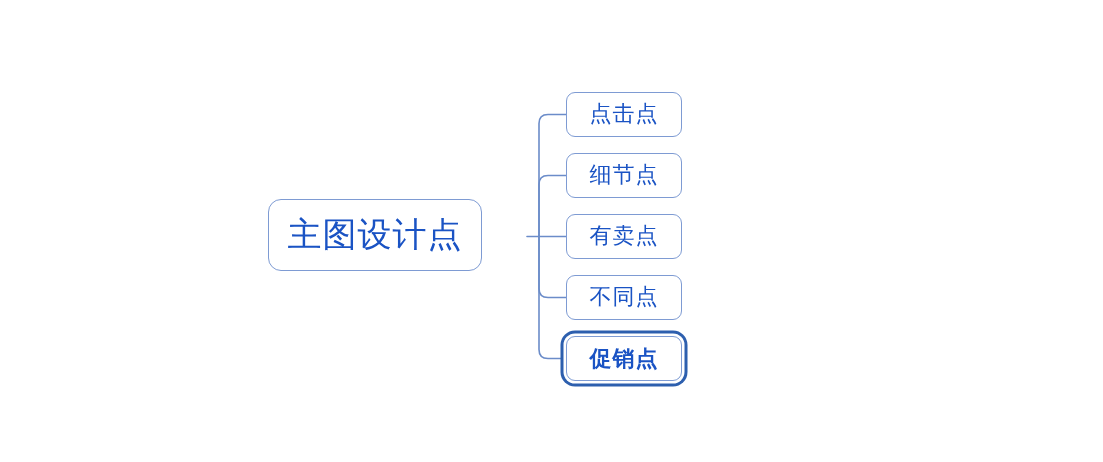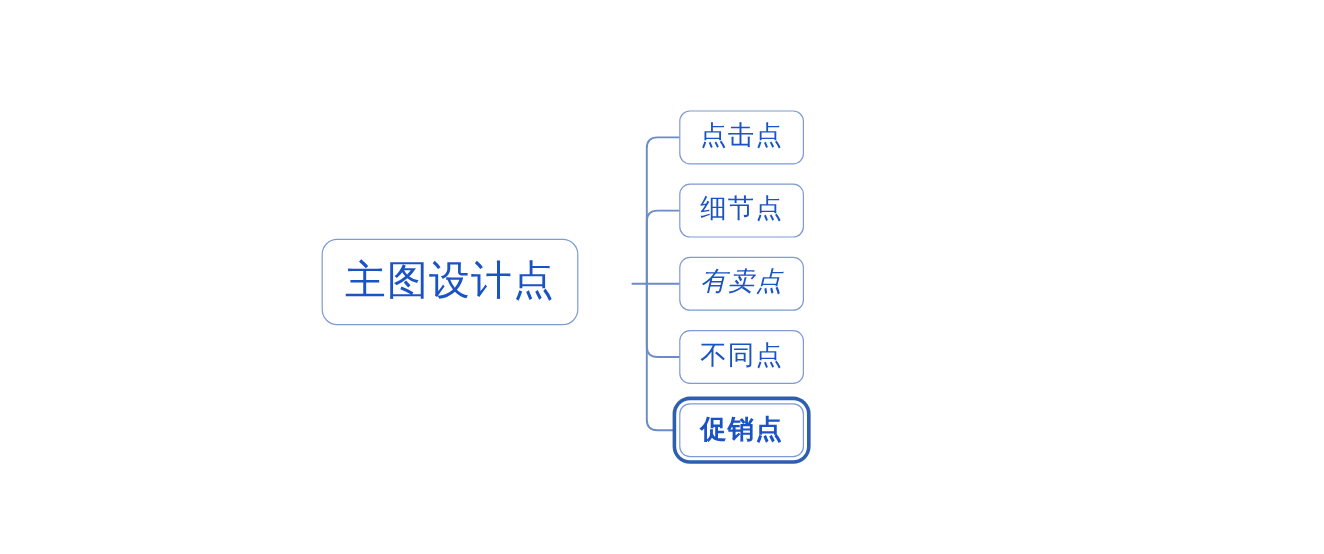--- a/index.html
+++ b/index.html
@@ -40,21 +40,21 @@
     border-radius: 13px;
   }
   .root-node .label {
     font-size: 34px;
     color: #1a53c4;
     letter-spacing: 1px;
     white-space: nowrap;
   }
   .child-node {
     left: 566px;
-    width: 104px;
+    width: 116px;
     height: 45px;
     border: 1.5px solid #7e9bd3;
     border-radius: 9px;
   }
   .child-node .label {
     font-size: 22px;
     color: #1a53c4;
     letter-spacing: 1px;
     white-space: nowrap;
   }
@@ -82,21 +82,21 @@
     <span class="label">主图设计点</span>
   </div>
 
   <div id="child-nodes">
       <div class="node child-node" style="top: 92px;">
         <span class="label">点击点</span>
       </div>
       <div class="node child-node" style="top: 153px;">
         <span class="label">细节点</span>
       </div>
-      <div class="node child-node" style="top: 214px; font-style: italic;">
+      <div class="node child-node" style="top: 214px;">
         <span class="label">有卖点</span>
       </div>
       <div class="node child-node" style="top: 275px;">
         <span class="label">不同点</span>
       </div>
       <div class="node child-node selected" style="top: 336px; font-weight: bold;">
         <span class="label">促销点</span>
       </div>
     </div>
 </div>

